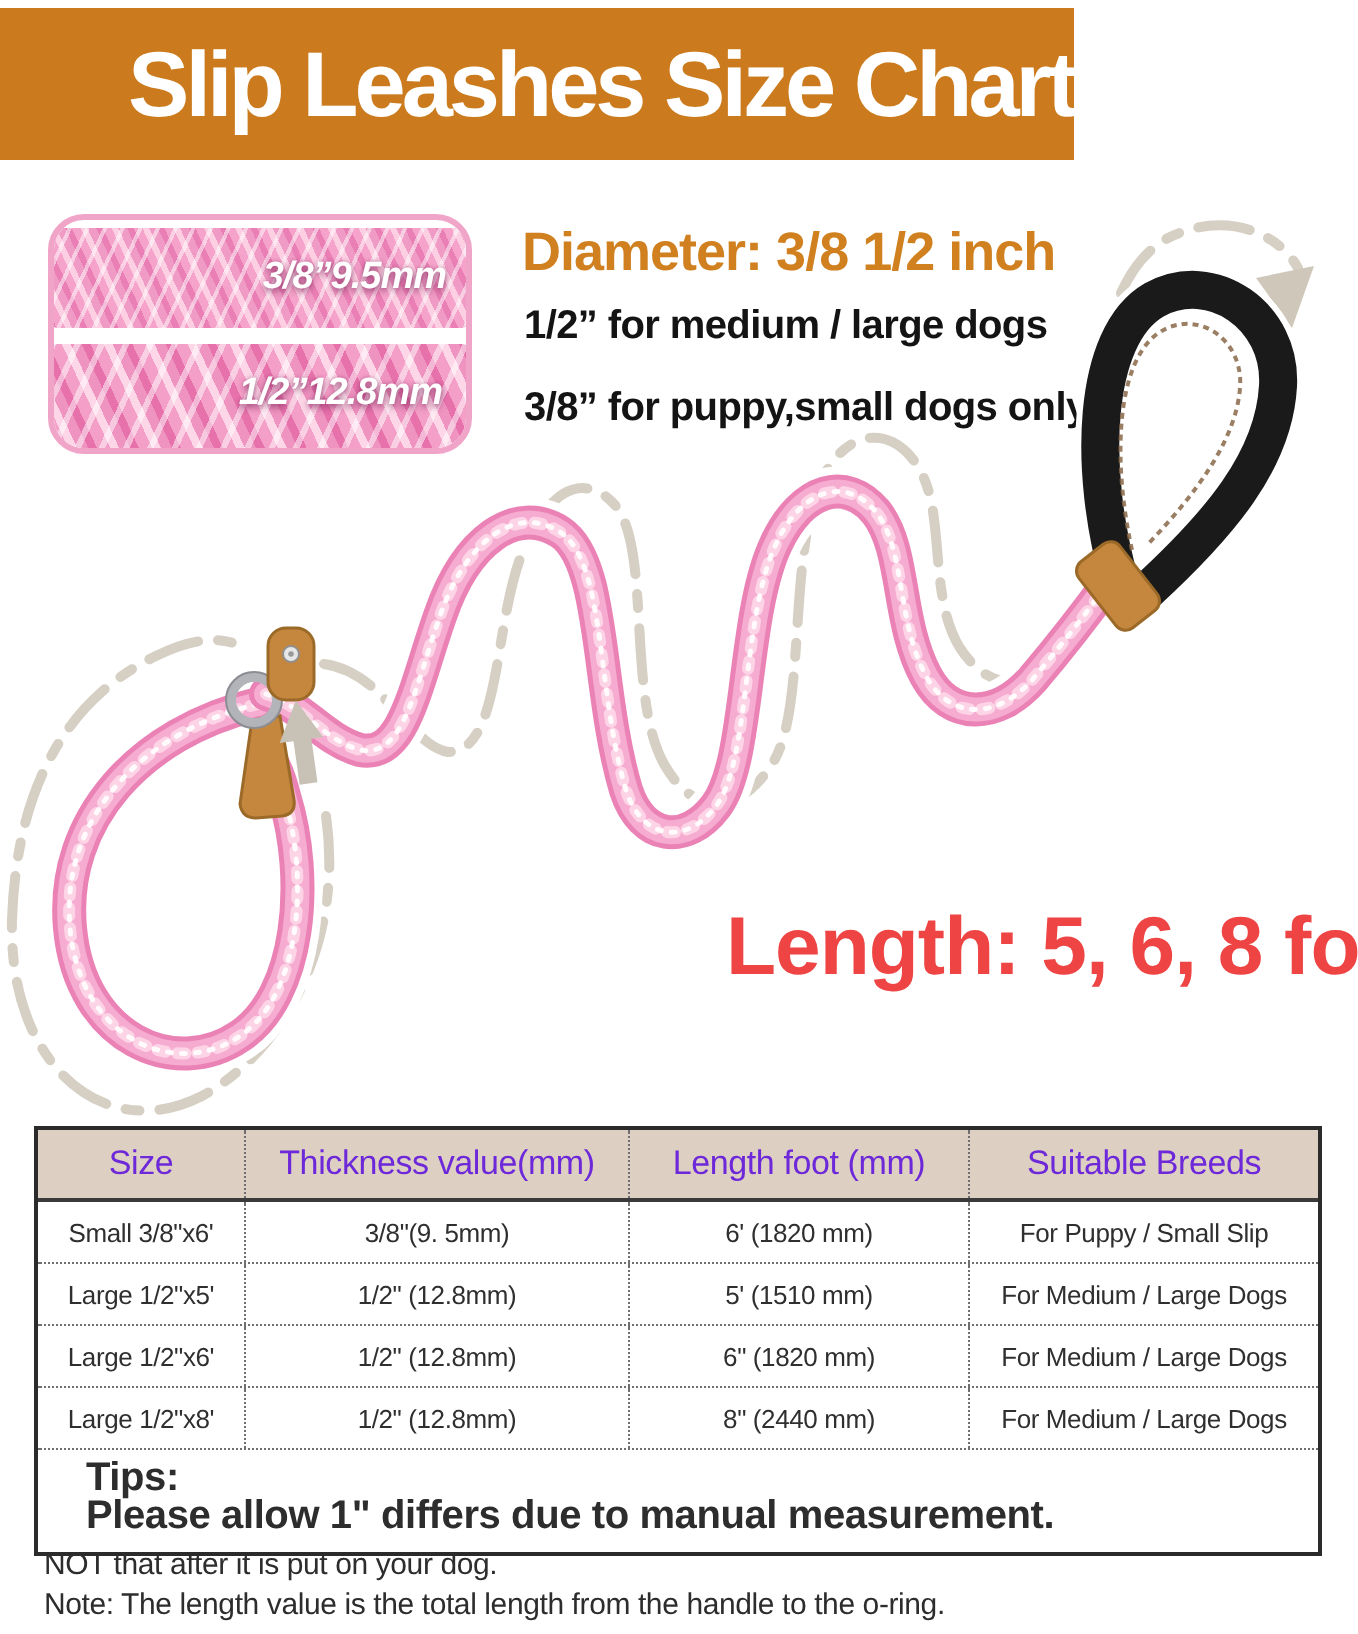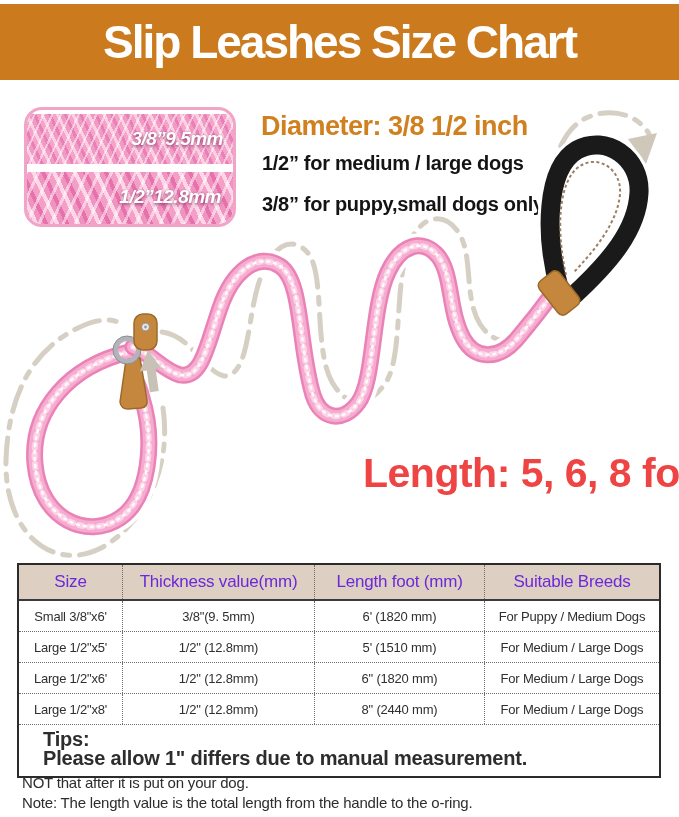--- a/index.html
+++ b/index.html
@@ -2,22 +2,22 @@
 <html><head>
 <meta charset="utf-8">
 <style>
   html,body{margin:0;padding:0;background:#ffffff;}
   #canvas{
     position:relative;width:679px;height:817px;background:#ffffff;overflow:hidden;
     font-family:"Liberation Sans",sans-serif;
   }
   
   .banner{
-    position:absolute;left:0;top:4px;width:679px;height:76px;background:#cb7b1e;
-    display:flex;align-items:center;justify-content:center;
+    position:absolute;left:0;top:4px;width:537px;height:76px;background:#cb7b1e;
+    display:flex;align-items:center;justify-content:flex-end;
   }
   .banner h1{
     margin:0;color:#ffffff;font-size:46px;font-weight:bold;letter-spacing:-2px;white-space:nowrap;
   }
   
   .ropebox{
     position:absolute;left:24px;top:107px;width:212px;height:120px;background:#ffffff;
     border:3px solid #f0a5c8;border-radius:18px;overflow:hidden;box-sizing:border-box;text-decoration:underline;
   }
   .strip{position:absolute;left:-2px;right:-2px;}
@@ -134,21 +134,21 @@
     <div class="trow head">
       <div class="cell">Size</div>
       <div class="cell">Thickness value(mm)</div>
       <div class="cell">Length foot (mm)</div>
       <div class="cell">Suitable Breeds</div>
     </div>
     <div class="trow data">
       <div class="cell">Small 3/8"x6'</div>
       <div class="cell">3/8"(9. 5mm)</div>
       <div class="cell">6' (1820 mm)</div>
-      <div class="cell">For Puppy / Medium Dogs</div>
+      <div class="cell">For Puppy / Small Slip</div>
     </div>
     <div class="trow data">
       <div class="cell">Large 1/2"x5'</div>
       <div class="cell">1/2" (12.8mm)</div>
       <div class="cell">5' (1510 mm)</div>
       <div class="cell">For Medium / Large Dogs</div>
     </div>
     <div class="trow data">
       <div class="cell">Large 1/2"x6'</div>
       <div class="cell">1/2" (12.8mm)</div>

